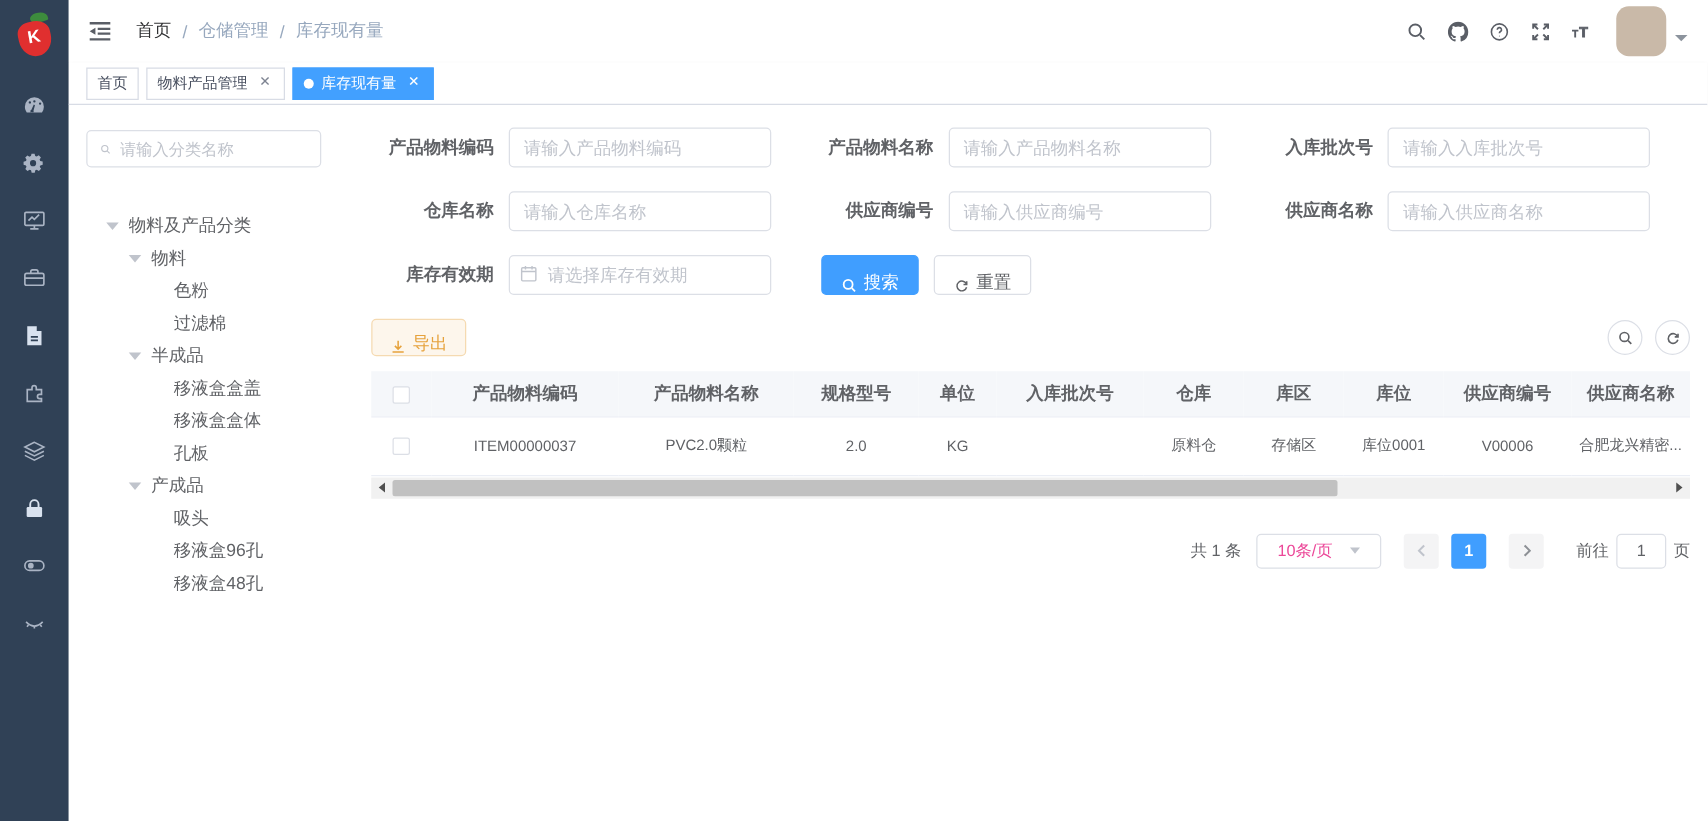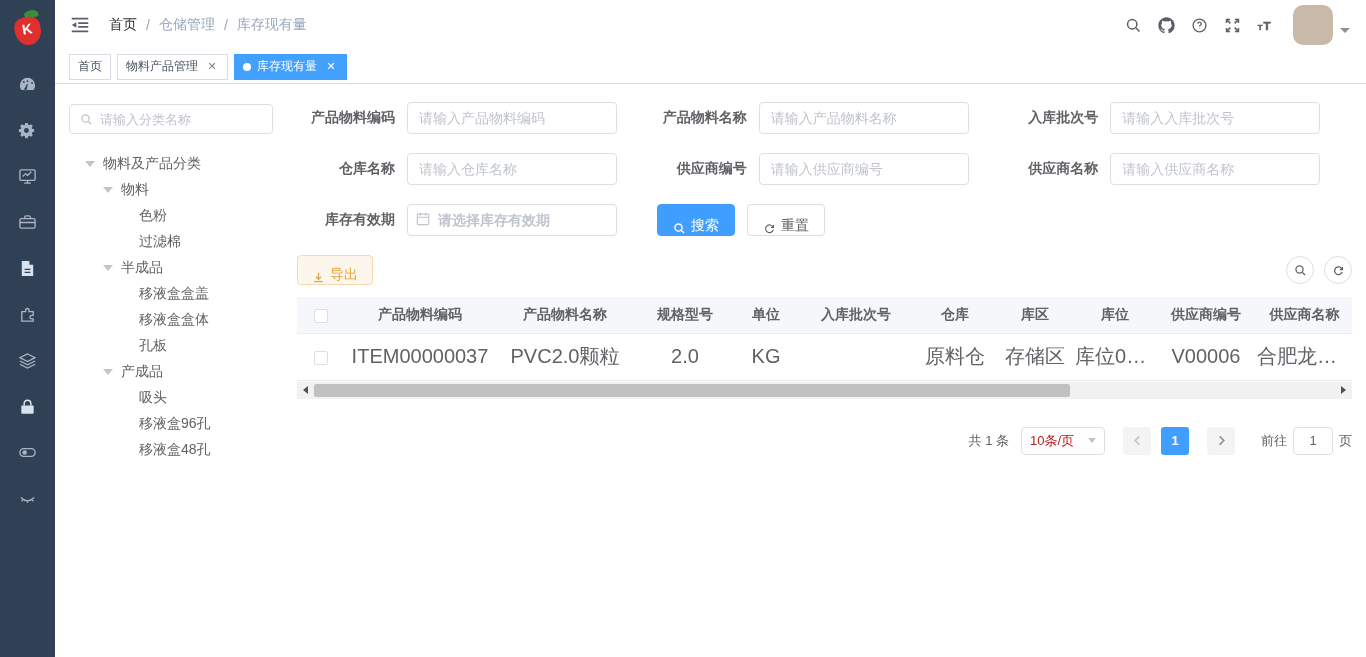--- a/index.html
+++ b/index.html
@@ -49,77 +49,77 @@
   .tag.active { background:#42a0ff; border-color:#42a0ff; color:#fff; }
   .tag.active .dot { display:inline-block; width:8px; height:8px; border-radius:50%; background:#fff; margin-right:6px; }
   .tag .x { margin-left:7px; font-size:11px; line-height:1; border-radius:50%; width:14px; height:14px; display:inline-flex; align-items:center; justify-content:center; color:#7d8391; }
   .tag.active .x { color:#fff; }
 
   
   .content { flex:1; display:flex; min-height:0; background:#fff; }
 
   
   .tree-panel { width:230px; min-width:230px; padding:20px 10px 0 14px; }
-  .tree-search { display:flex; align-items:center; width:204px; height:30px; border:1px solid #dcdfe6; border-radius:4px; padding:13px 10px; color:#c0c4cc; gap:7px; }
+  .tree-search { display:flex; align-items:center; width:188px; height:30px; border:1px solid #dcdfe6; border-radius:4px; padding:13px 10px; color:#c0c4cc; gap:7px; }
   .tree-search svg { width:13px; height:13px; stroke:#c0c4cc; fill:none; }
   .tree-search input { border:none; outline:none; width:150px; font-size:13px; color:#606266; font-family:inherit; }
   .tree-search input::placeholder { color:#c0c4cc; }
-  .tree { margin-top:17px; }
+  .tree { margin-top:34px; }
   .tree-item { height:26px; display:flex; align-items:center; cursor:pointer; color:#606266; font-size:14px; }
   .caret { width:0; height:0; border-left:5px solid transparent; border-right:5px solid transparent; border-top:6px solid #c0c4cc; margin-right:8px; }
   .lvl0 { padding-left:16px; }
   .lvl1 { padding-left:34px; }
   .lvl2 { padding-left:70px; }
 
   
   .main-panel { flex:1; padding:18px 14px 0 12px; min-width:0; }
 
   
   .filter-row { display:flex; margin-bottom:19px; }
   .f-item { display:flex; align-items:center; width:350px; margin-right:10px; }
   .f-label { width:98px; text-align:right; margin-right:12px; font-weight:bold; color:#606266; font-size:14px; white-space:nowrap; }
   .f-input { width:210px; height:32px; border:1px solid #dcdfe6; border-radius:4px; padding:0 11px; font-size:14px; color:#606266; outline:none; font-family:inherit; }
   .f-input::placeholder { color:#c0c4cc; }
   .date-wrap { position:relative; width:210px; }
-  .date-wrap .f-input { width:210px; padding-left:30px;font-weight:bold; }
+  .date-wrap .f-input { width:210px; padding-left:30px; }
   .date-ico { position:absolute; left:9px; top:8px; width:14px; height:14px; }
   .date-ico svg { width:14px; height:14px; stroke:#c0c4cc; fill:none; }
   .btn { height:32px; border-radius:4px; border:1px solid #dcdfe6; background:#fff; color:#606266; font-size:14px; padding:0 15px; cursor:pointer; display:inline-flex; align-items:flex-end; gap:5px; font-family:inherit; }
   .btn svg { width:13px; height:13px; }
   .btn-primary { background:#409eff; border-color:#409eff; color:#fff; }
   .btn-primary svg { stroke:#fff; fill:none; }
   .btn-reset { margin-left:12px; }
   .btn-reset svg { stroke:#606266; fill:none; }
   .btn-export { background:#fdf6ec; border-color:#f5dab1; color:#e6a23c; padding:0 14px; height:30px; }
   .btn-export svg { stroke:#e6a23c; fill:none; }
 
   
   .toolbar { display:flex; align-items:center; margin-bottom:12px; }
   .tool-right { margin-left:auto; display:flex; gap:10px; }
   .circle-btn { width:28px; height:28px; border-radius:50%; border:1px solid #dcdfe6; background:#fff; display:flex; align-items:center; justify-content:center; cursor:pointer; }
   .circle-btn svg { width:13px; height:13px; stroke:#606266; fill:none; }
 
   
   .grid-table { width:100%; border-collapse:collapse; table-layout:fixed; }
   .grid-table th { background:#f5f7fa; color:#606266; font-weight:bold; font-size:14px; height:36px; text-align:center; border-bottom:1px solid #ebeef5; white-space:nowrap; overflow:hidden; }
-  .grid-table td { height:47px; text-align:center; color:#606266; font-size:20px; border-bottom:1px solid #ebeef5; white-space:nowrap; overflow:hidden; text-overflow:ellipsis; }
+  .grid-table td { height:47px; text-align:center; color:#606266; font-size:12px; border-bottom:1px solid #ebeef5; white-space:nowrap; overflow:hidden; text-overflow:ellipsis; }
   .cbx { display:inline-block; width:14px; height:14px; border:1px solid #dcdfe6; border-radius:2px; background:#fff; cursor:pointer; vertical-align:middle; }
 
   
   .hscroll { height:17px; background:#f1f1f1; display:flex; align-items:center; margin-top:1px; }
   .hs-btn { width:17px; height:17px; display:flex; align-items:center; justify-content:center; cursor:pointer; }
   .hs-arrow-l { width:0; height:0; border-top:4px solid transparent; border-bottom:4px solid transparent; border-right:5px solid #505050; }
   .hs-arrow-r { width:0; height:0; border-top:4px solid transparent; border-bottom:4px solid transparent; border-left:5px solid #505050; }
   .hs-track { flex:1; height:17px; position:relative; }
   .hs-thumb { position:absolute; left:0; top:2px; height:13px; width:74%; background:#c1c1c1; border-radius:2px; cursor:pointer; }
 
   
   .pager { display:flex; align-items:center; justify-content:flex-end; margin-top:28px; gap:10px; color:#606266; font-size:13px; }
   .pg-total { margin-right:2px; }
-  .pg-size { width:84px; height:28px; border:1px solid #dcdfe6; border-radius:4px; display:flex; align-items:center; justify-content:center; gap:14px; cursor:pointer; color:#b91c1c; }
+  .pg-size { width:100px; height:28px; border:1px solid #dcdfe6; border-radius:4px; display:flex; align-items:center; justify-content:center; gap:14px; cursor:pointer; color:#ec4899; }
   .pg-size .sm-caret { width:0; height:0; border-left:4px solid transparent; border-right:4px solid transparent; border-top:5px solid #c0c4cc; }
   .pg-nav { width:28px; height:28px; background:#f4f4f5; border-radius:3px; display:flex; align-items:center; justify-content:center; cursor:pointer; margin-left:8px; }
   .pg-nav svg { width:11px; height:11px; stroke:#c0c4cc; fill:none; }
   .pg-nav.next svg { stroke:#8d9095; }
   .pg-num { width:28px; height:28px; background:#409eff; color:#fff; border-radius:3px; display:flex; align-items:center; justify-content:center; font-weight:bold; cursor:pointer; }
   .pg-goto { display:flex; align-items:center; gap:6px; margin-left:16px; }
   .pg-input { width:40px; height:28px; border:1px solid #dcdfe6; border-radius:4px; text-align:center; font-size:13px; color:#606266; outline:none; font-family:inherit; }
 </style>
 </head>
 <body>

